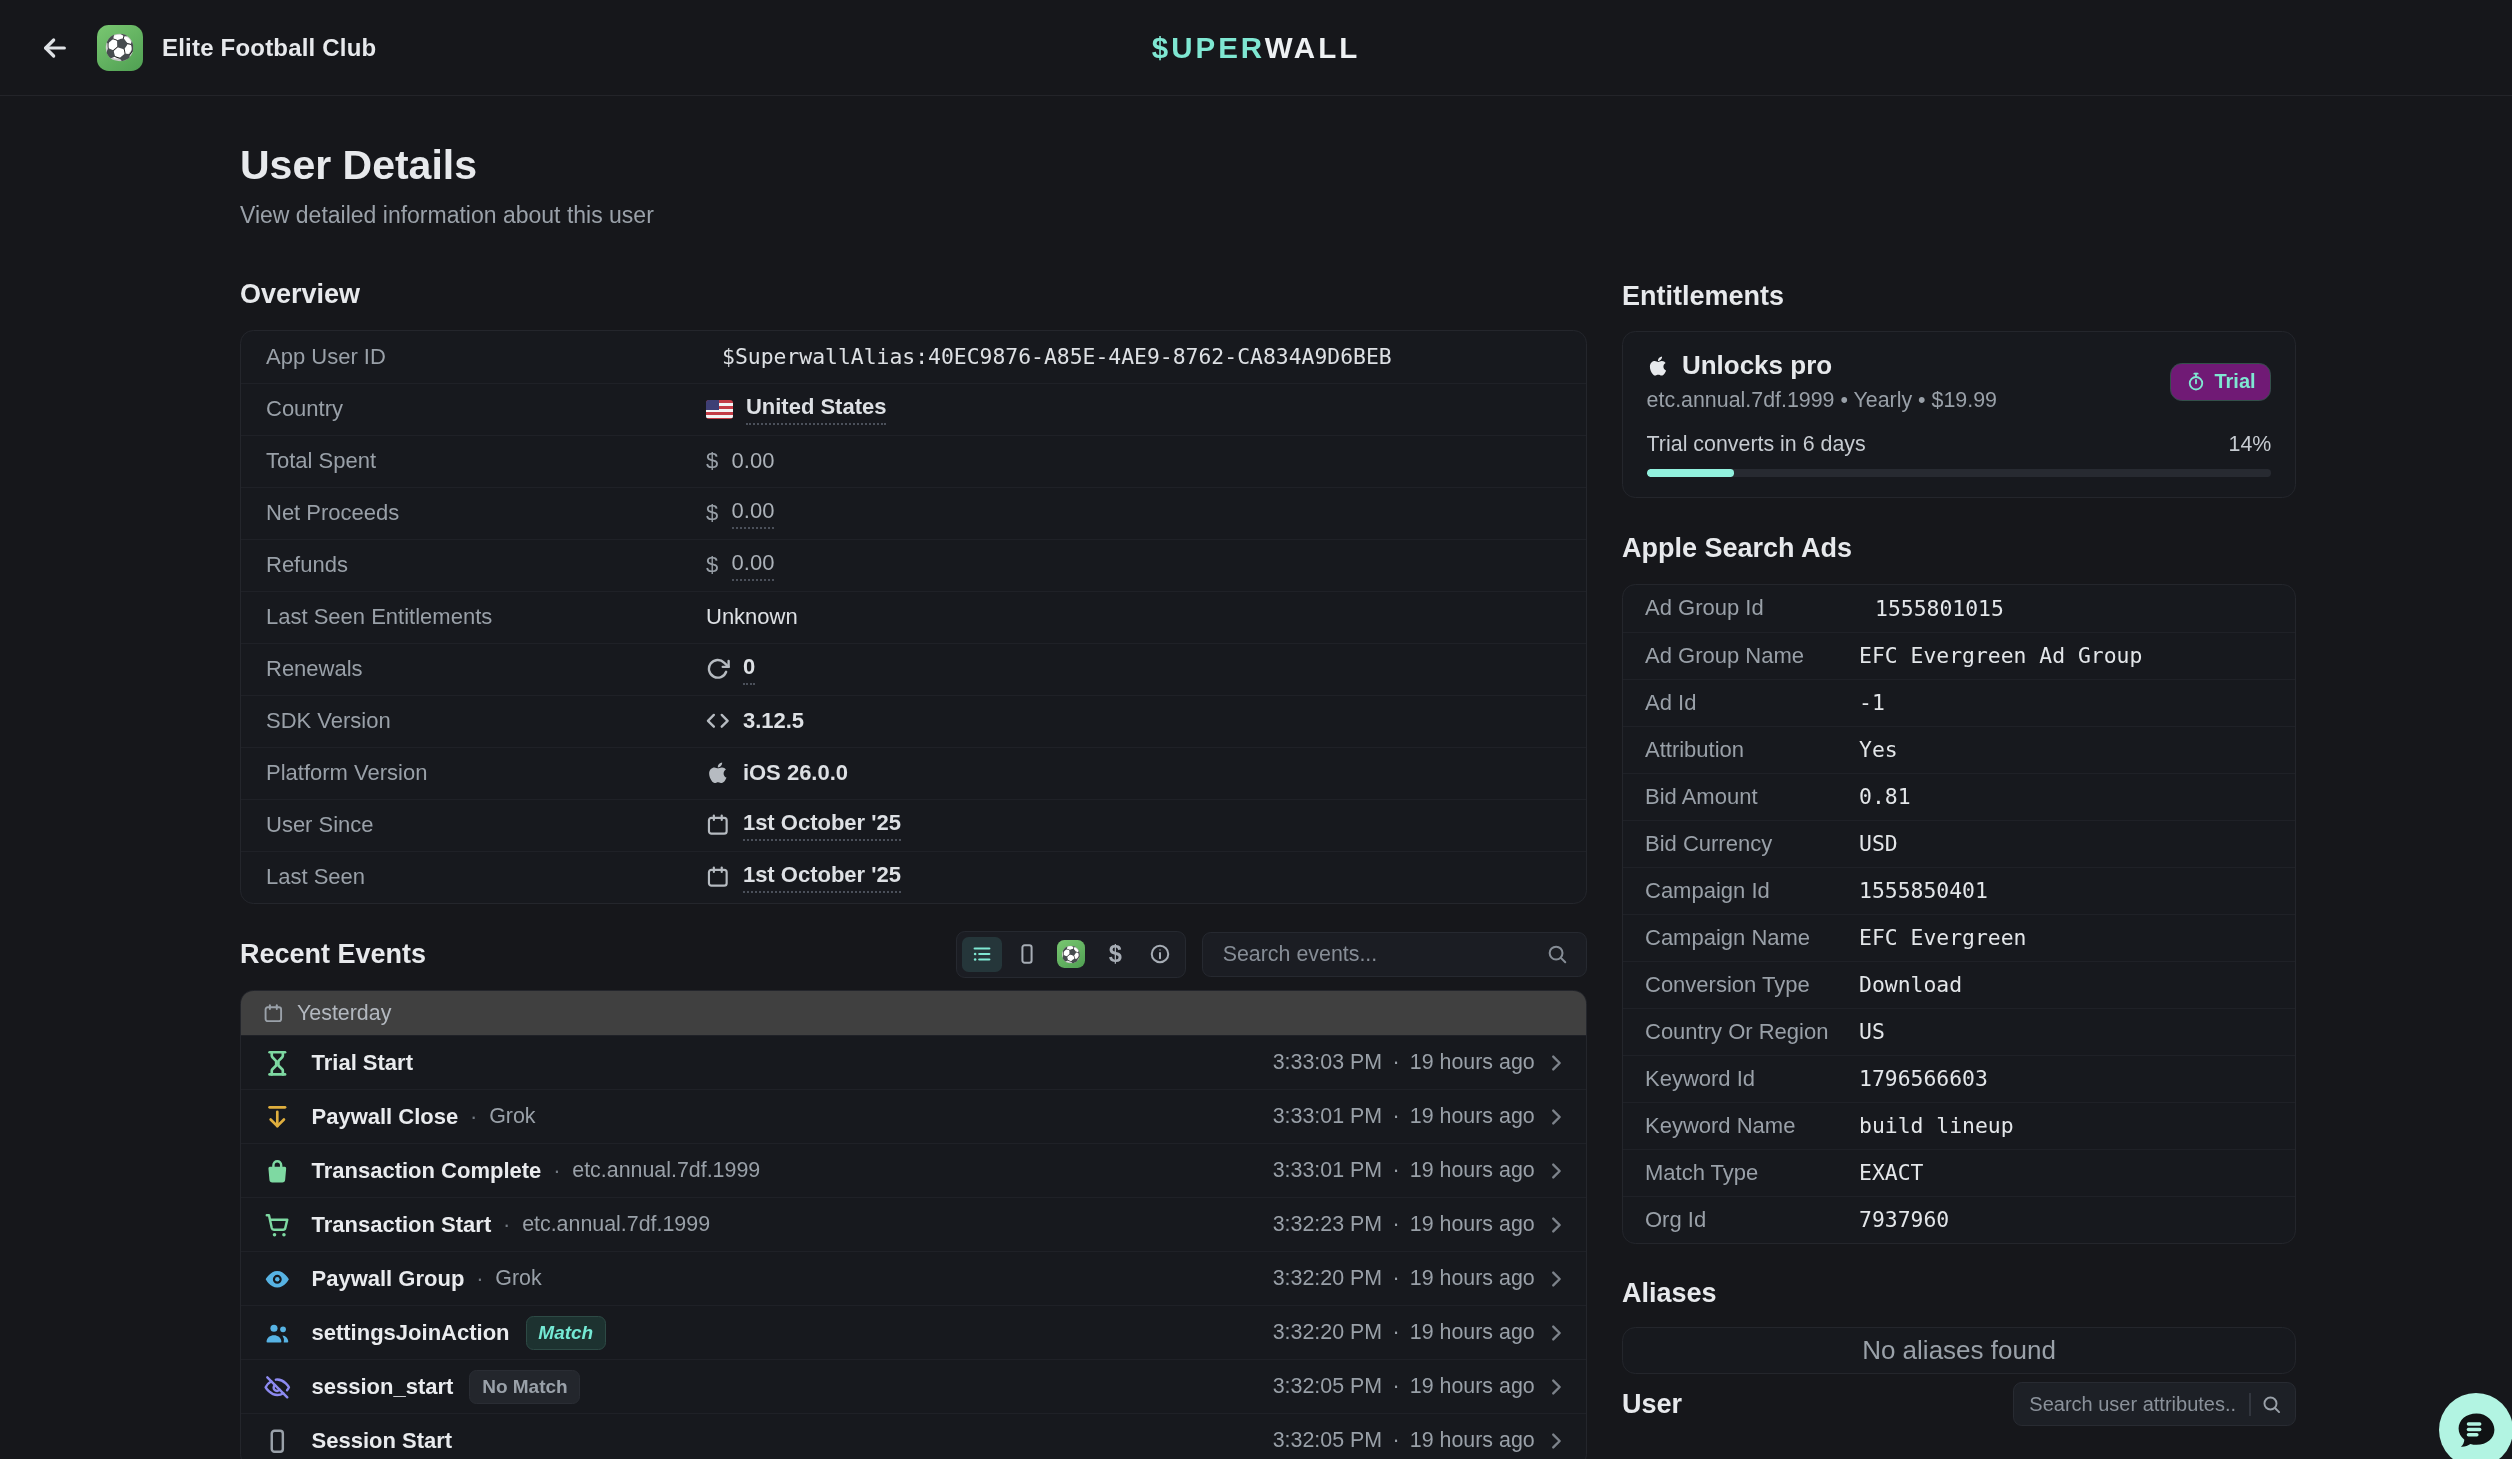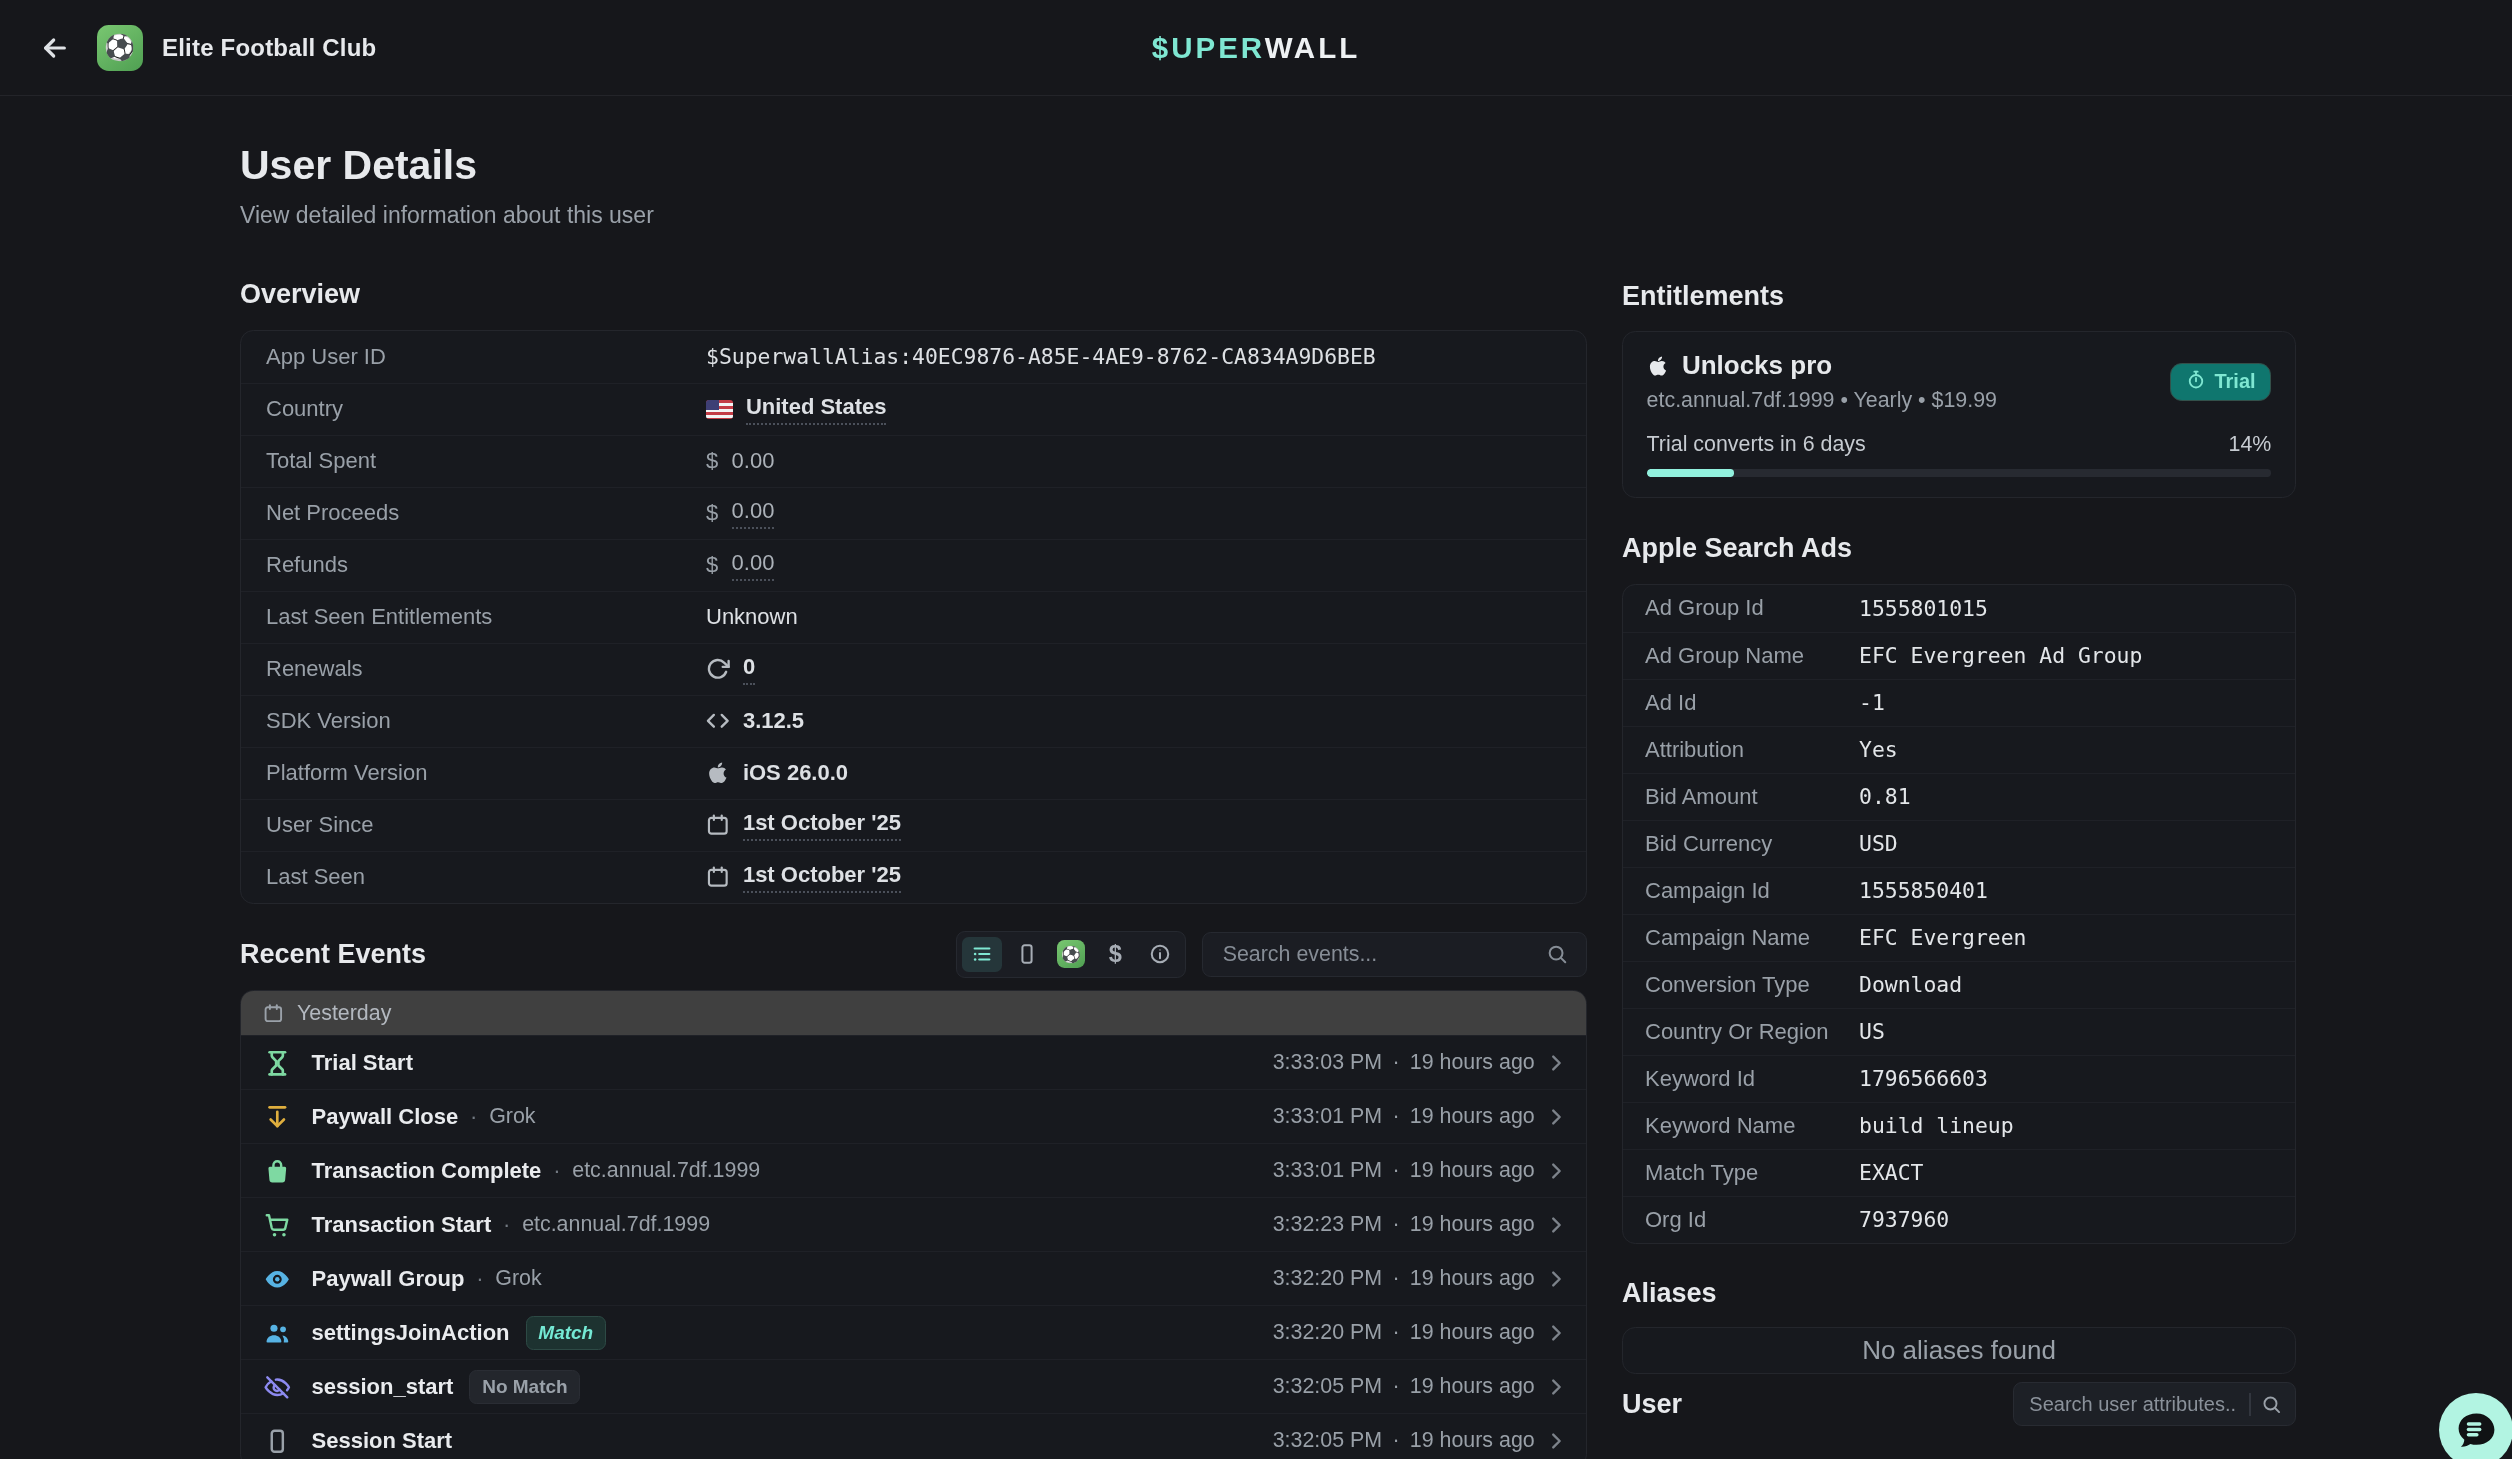--- a/index.html
+++ b/index.html
@@ -29,21 +29,21 @@
   .subtitle { font-size: 23px; color: #9aa1a9; margin: 0; }
   h2 { font-size: 27px; font-weight: 700; margin: 0; line-height: 1.16; }
   .col-right { padding-top: 139px; }
 
   .card { background: #17191e; border: 1.5px solid #24262c; border-radius: 13.3px; overflow: hidden; }
 
   
   .sec-head-ov { margin: 50px 0 19px; }
   .trow { display: flex; align-items: center; min-height: 52px; padding: 0 25px;
     border-top: 1.5px solid #1f2127; }
-  .trow:first-child { border-top: none; }
+  .trow:first-child { border-top: none; gap: 16px; }
   .tlabel { flex: 0 0 440px; color: #99a0a8; font-size: 22px; }
   .tvalue { display: flex; align-items: center; gap: 13.3px; font-size: 22px; color: #dde0e4; min-width: 0; }
   .tvalue .icon { color: #b6bbc1; }
   .tvalue .icon svg { width: 23.6px; height: 23.6px; display: block; }
   .mono { font-family: "DejaVu Sans Mono", "Liberation Mono", monospace; font-size: 21.4px; }
   .dotted { border-bottom: 2.2px dotted #4b505a; padding-bottom: 3px; }
   .muted { color: #abb1b8; }
   .strong { font-weight: 700; }
   .dollar { color: #99a0a8; font-size: 22px; }
   .flag { width: 26.6px; height: 19px; border-radius: 3px; position: relative; overflow: hidden;
@@ -89,21 +89,21 @@
   .ev-right { margin-left: auto; display: flex; align-items: center; gap: 10.3px; color: #99a0a8;
     font-size: 21.4px; white-space: nowrap; }
   .ev-right .chev { color: #7c828a; } .ev-right .chev svg { width: 22px; height: 22px; display: block; }
 
   
   .ent-card { padding: 17.7px 23.6px 20.7px; }
   .ent-top { display: flex; align-items: center; justify-content: space-between; }
   .ent-name-row { display: flex; align-items: center; gap: 13.3px; font-size: 26px; font-weight: 700; }
   .ent-name-row .icon svg { width: 22px; height: 22px; display: block; }
   .ent-sub { margin-top: 7.4px; color: #99a0a8; font-size: 21.4px; }
-  .trial-badge { display: flex; align-items: flex-start; gap: 8.9px; color: #7fe7d2; background: #0f766e;
+  .trial-badge { display: flex; align-items: center; gap: 8.9px; color: #7fe7d2; background: #701a75;
     border: 1.5px solid #33504a; border-radius: 11.8px; padding: 6.6px 14.8px; font-size: 20px; font-weight: 700; }
   .trial-badge svg { width: 20px; height: 20px; display: block; }
   .ent-trial-row { display: flex; justify-content: space-between; margin-top: 19px; color: #c6cbd1; font-size: 21.4px; }
   .progress { margin-top: 11.8px; height: 7.4px; border-radius: 3.7px; background: #272a31; overflow: hidden; }
   .progress-fill { height: 100%; background: #92f1de; border-radius: 3.7px; }
 
   .h2-asa { margin: 35px 0 19px; }
   .h2-ali { margin: 34px 0 17.7px; }
   .h2-ent { margin: 0 0 19px; }
   .empty-card { height: 47px; display: grid; place-items: center; color: #9aa1a9; font-size: 26px; }

